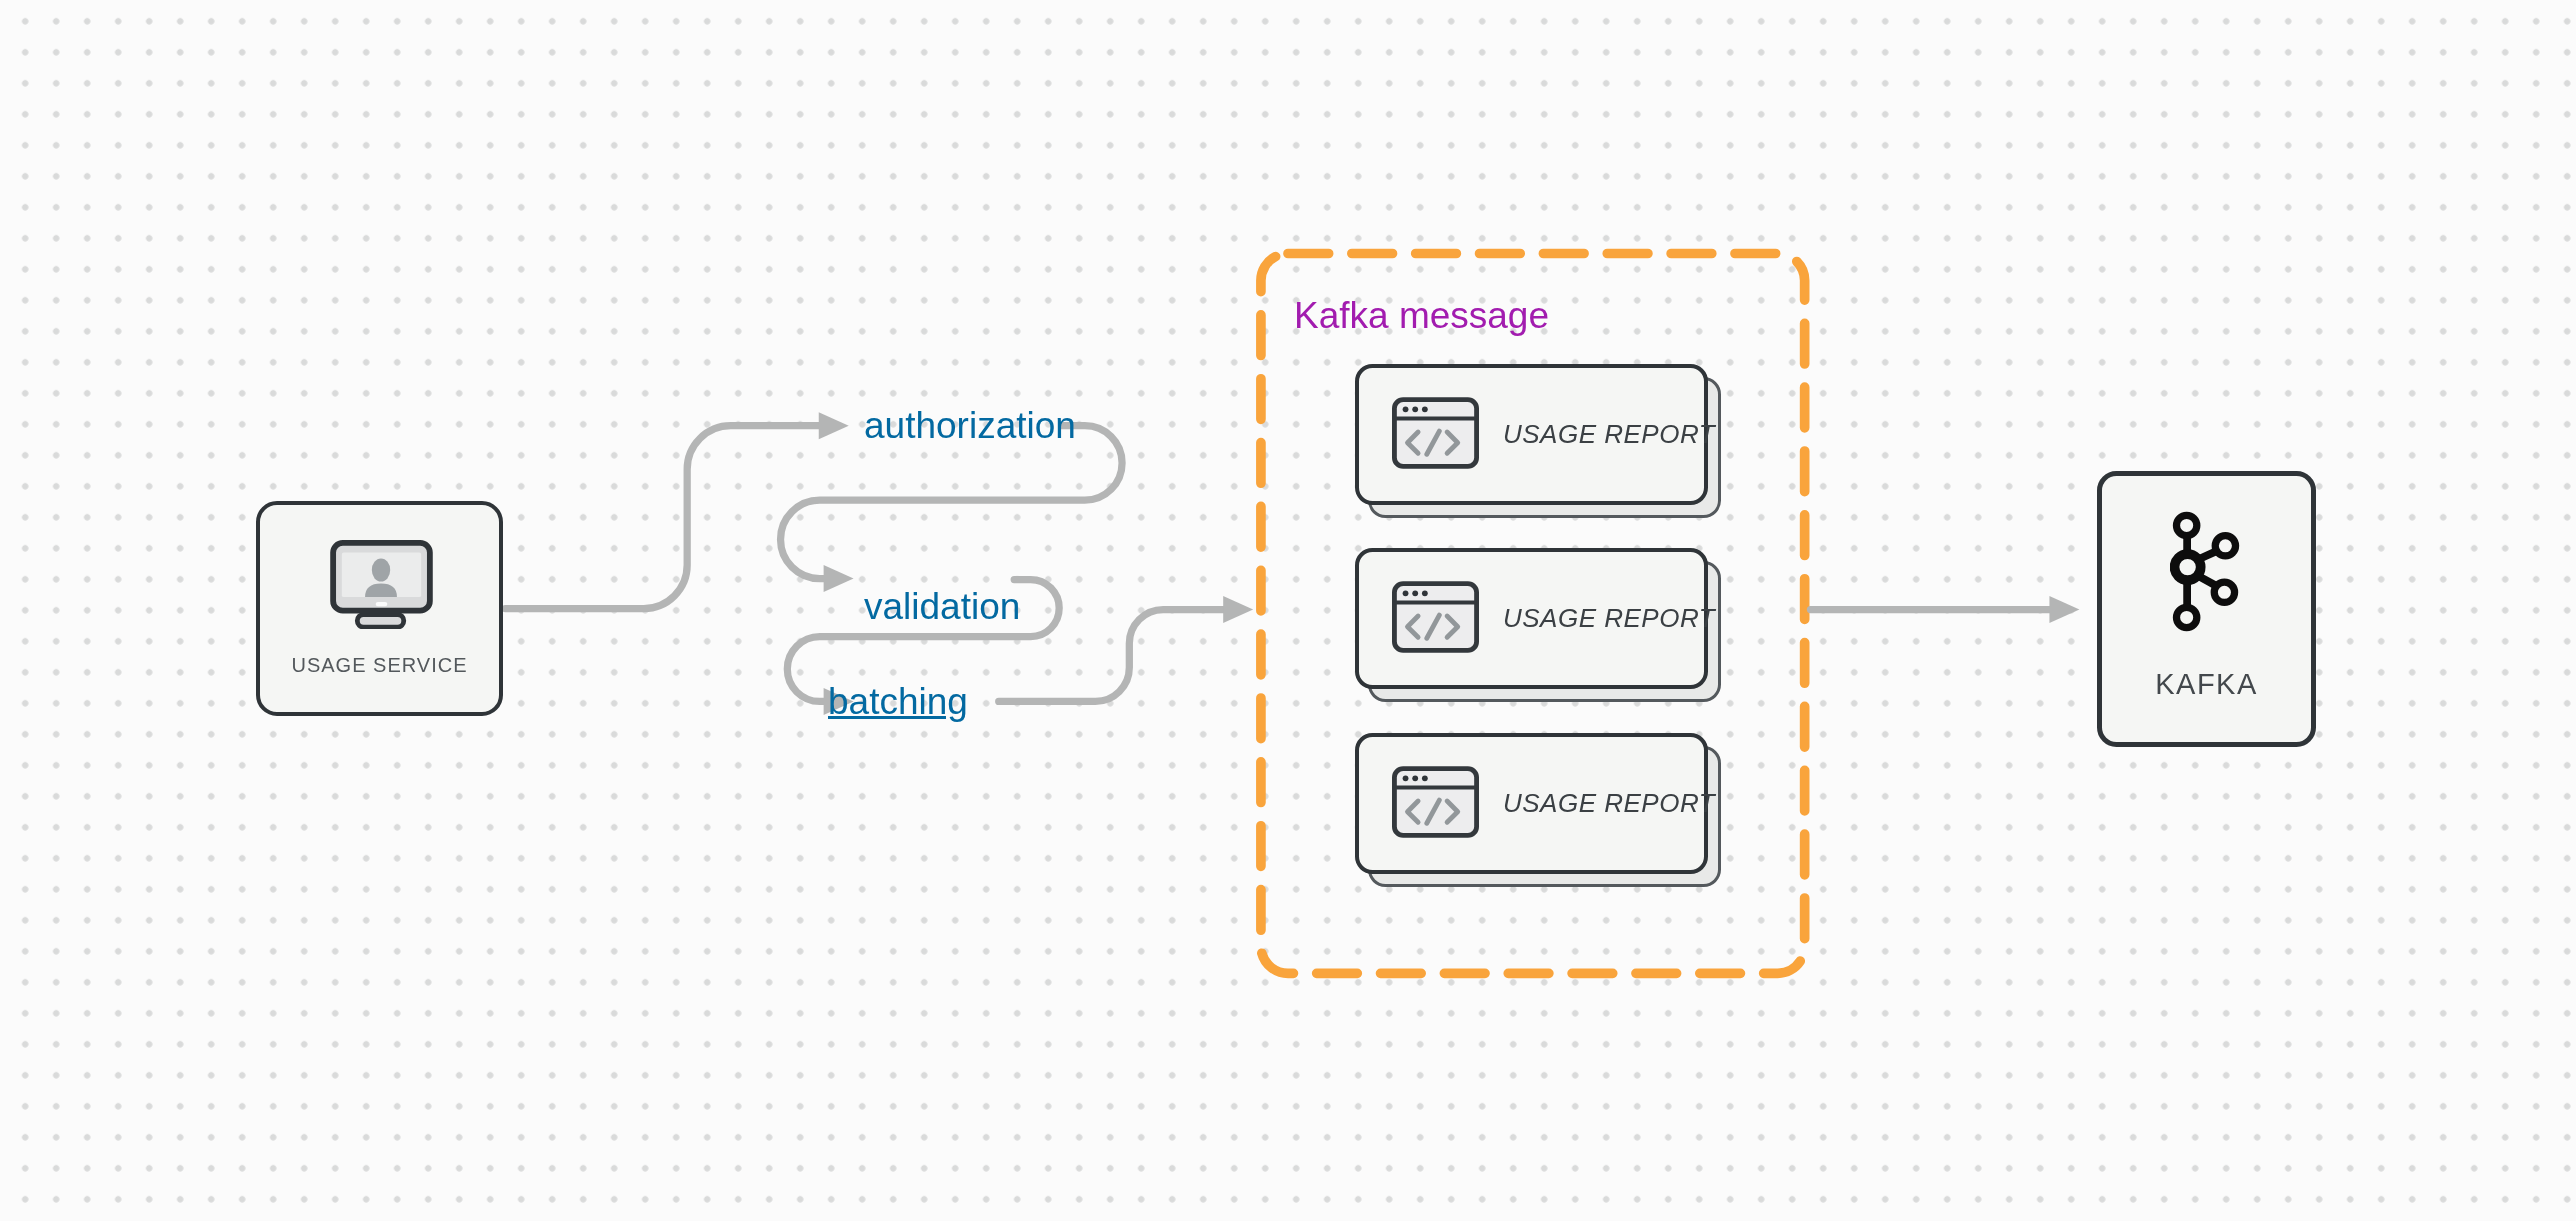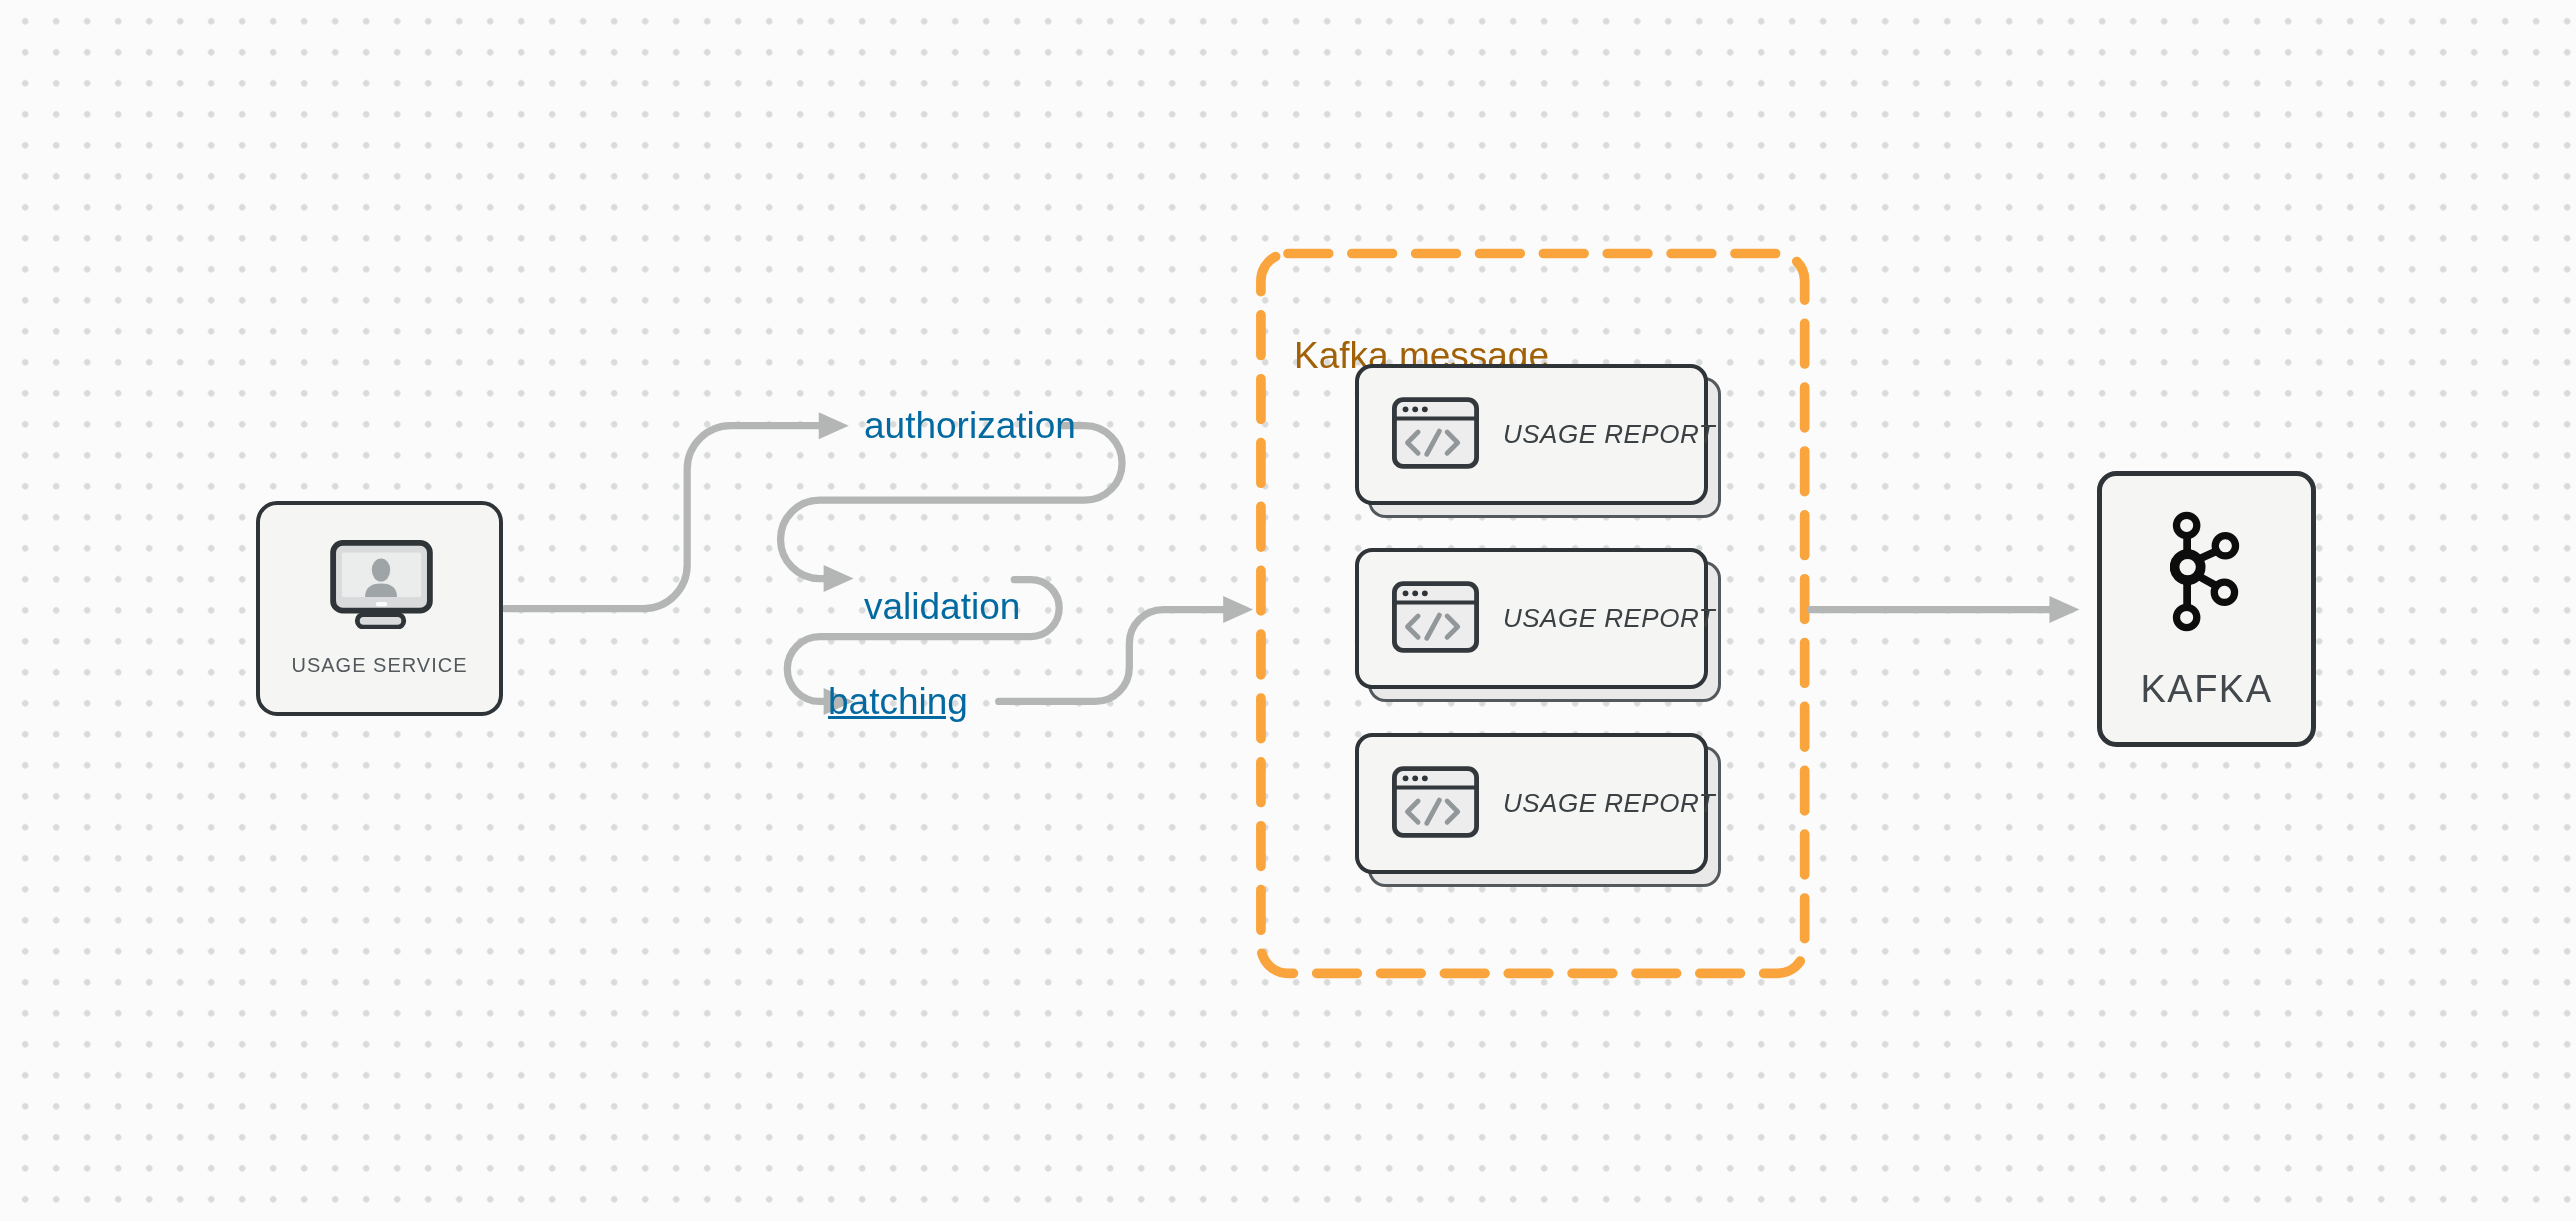--- a/index.html
+++ b/index.html
@@ -49,24 +49,23 @@
     white-space: nowrap;
     line-height: 43px;
   }
   #flow-label-authorization { left: 864px; top: 404px; }
   #flow-label-validation    { left: 864px; top: 557px; margin-top: 28px; }
   #flow-label-batching      { left: 828px; top: 680px; text-decoration: underline; }
 
   #kafka-message-title {
     position: absolute; left: 1294px; top: 294px;
     font-size: 37px; font-weight: 500;
-    color: #a16207;
+    color: #a21caf;
     line-height: 43px;
     white-space: nowrap;
-    margin-top: 40px;
   }
 
   .report-card {
     position: absolute; left: 1355px;
     width: 377px; height: 141px;
   }
   .report-card .card-back {
     position: absolute; left: 12.6px; top: 12.6px;
     width: 353px; height: 141px;
     box-sizing: border-box;
@@ -100,21 +99,21 @@
     width: 219px; height: 276px;
     border-width: 5.8px;
     border-radius: 19.4px;
   }
   #kafka-node .node-icon {
     position: absolute; left: 68px; top: 33px;
   }
   #kafka-node .node-label {
     position: absolute; left: 0; right: 0; top: 192px;
     text-align: center;
-    font-size: 38px; color: #43484c;
+    font-size: 29px; color: #43484c;
     letter-spacing: 1.5px;
   }
 </style>
 </head>
 <body>
 
 <svg class="overlay-svg" viewBox="0 0 2662 1262" width="2576" height="1221">
   <defs>
     <marker id="ah" markerUnits="userSpaceOnUse" markerWidth="34" markerHeight="32" refX="3" refY="15" orient="auto">
       <path d="M1 1 L32 15 L1 29 Z" fill="#b4b5b5"></path>

